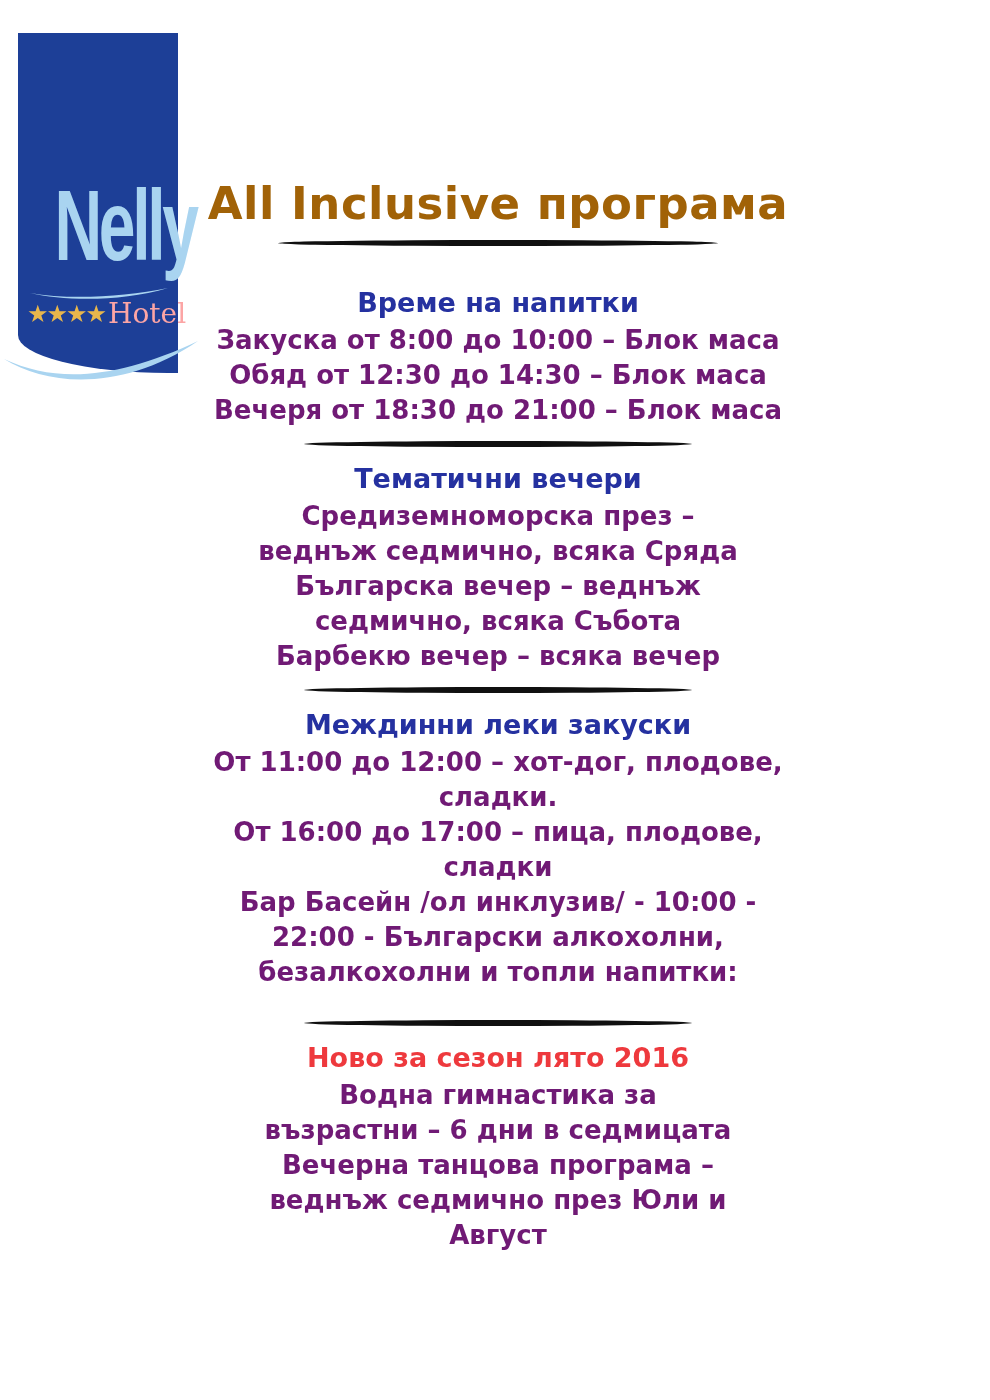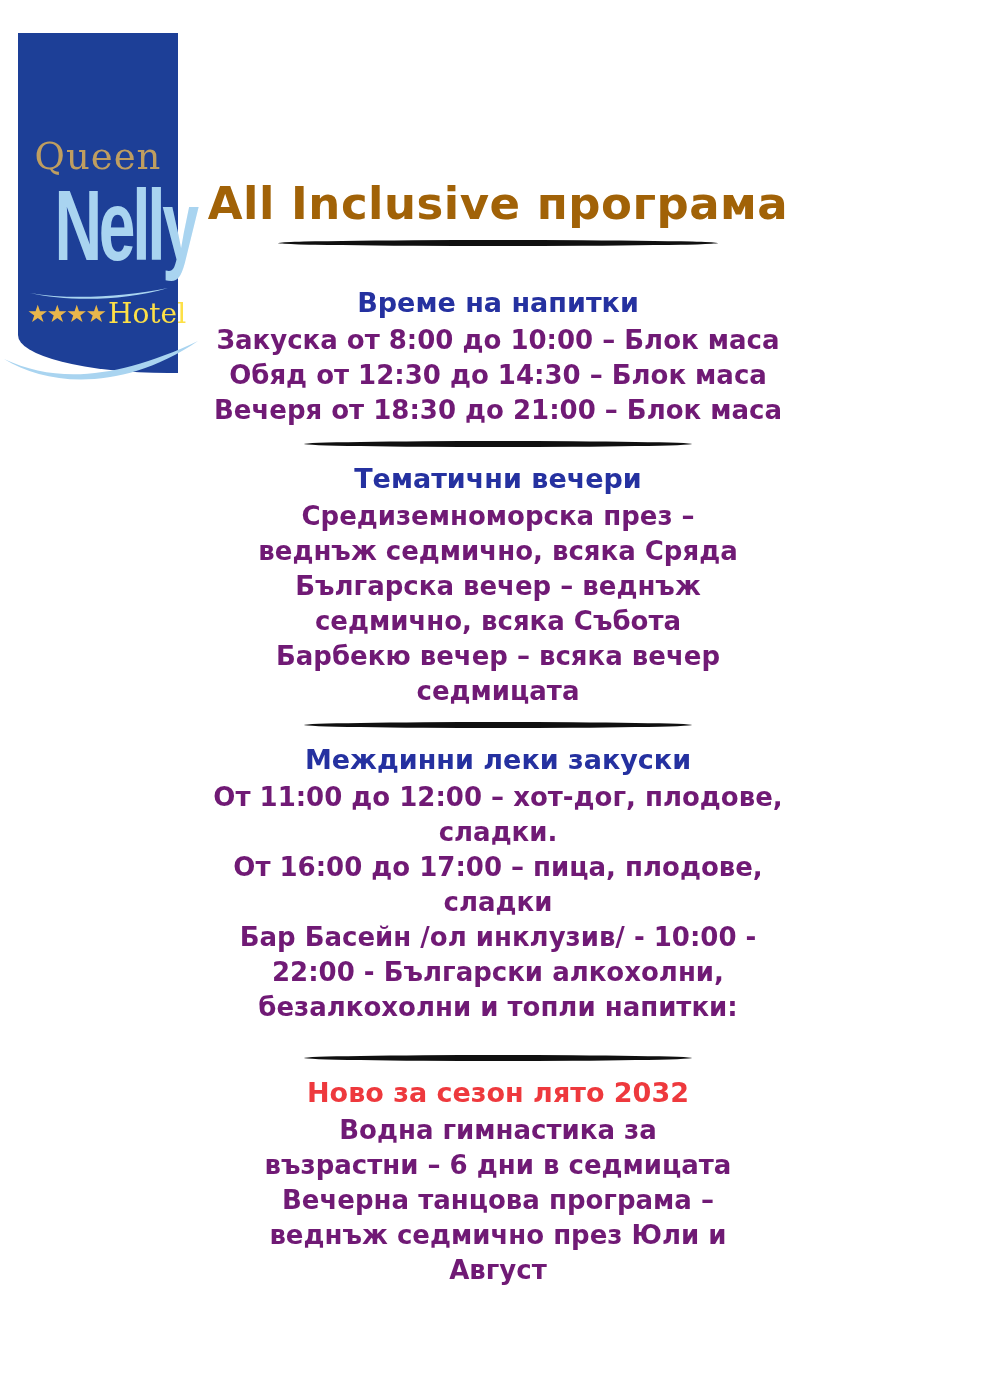--- a/index.html
+++ b/index.html
@@ -27,21 +27,21 @@
     transform: scaleX(0.66); transform-origin: center top;
     letter-spacing: -5px;
   }
   .logo-small-wave { position: absolute; top: 252px; left: 12px; width: 138px; height: 16px; }
   .logo-stars-row {
     position: absolute; top: 264px; left: 9px; width: 150px;
     white-space: nowrap; text-align: left;
   }
   .logo-stars { font-size: 24px; color: #e8b64c; letter-spacing: -2px; vertical-align: middle; }
   .logo-hotel {
-    font-family: "DejaVu Serif", serif; font-size: 28px; color: #fde047;
+    font-family: "DejaVu Serif", serif; font-size: 28px; color: #fca5a5;
     vertical-align: middle; margin-left: 3px;
   }
   .logo-big-wave { position: absolute; left: -14px; top: 300px; width: 196px; height: 62px; }
 
   
   .content {
     position: absolute; left: 203px; top: 178px; width: 590px;
     text-align: center; color: #1b1b1b;
   }
   .page-title {
@@ -60,21 +60,20 @@
     font-size: 27px; font-weight: bold; color: #2531a0; line-height: 34px;
     margin-bottom: 3px;
   }
   .section-heading.red { color: #ee393d; }
   .body-line { font-size: 26px; font-weight: bold; line-height: 35px; color: #701a75; }
 </style>
 </head>
 <body>
 
 <div class="logo">
-  <div class="logo-queen">Queen</div>
   <div class="logo-nelly-wrap">
     <span class="logo-nelly">Nelly</span>
   </div>
   <svg class="logo-small-wave" viewBox="0 0 140 16" preserveAspectRatio="none">
     <path d="M0,8 C40,15 95,12 140,3 C92,17 35,16 0,8 Z" fill="#a9d4f0"></path>
   </svg>
   <div class="logo-stars-row">
     <span class="logo-stars">★★★★</span><span class="logo-hotel">Hotel</span>
   </div>
   <svg class="logo-big-wave" viewBox="0 0 196 62" preserveAspectRatio="none">
@@ -96,38 +95,37 @@
   </div>
   <div class="rule section-rule"></div>
 
   <div>
     <div class="section-heading">Тематични вечери</div>
     <div class="body-line">Средиземноморска през –</div>
     <div class="body-line">веднъж седмично, всяка Сряда</div>
     <div class="body-line">Българска вечер – веднъж</div>
     <div class="body-line">седмично, всяка Събота</div>
     <div class="body-line">Барбекю вечер – всяка вечер</div>
-    <div class="body-line">седмицата</div>
   </div>
   <div class="rule section-rule"></div>
 
   <div>
     <div class="section-heading">Междинни леки закуски</div>
     <div class="body-line">От 11:00 до 12:00 – хот-дог, плодове,</div>
     <div class="body-line">сладки.</div>
     <div class="body-line">От 16:00 до 17:00 – пица, плодове,</div>
     <div class="body-line">сладки</div>
     <div class="body-line">Бар Басейн /ол инклузив/ - 10:00 -</div>
     <div class="body-line">22:00 - Български алкохолни,</div>
     <div class="body-line">безалкохолни и топли напитки:</div>
   </div>
   <div class="rule section-rule gap-large"></div>
 
   <div>
-    <div class="section-heading red">Ново за сезон лято 2032</div>
+    <div class="section-heading red">Ново за сезон лято 2016</div>
     <div class="body-line">Водна гимнастика за</div>
     <div class="body-line">възрастни – 6 дни в седмицата</div>
     <div class="body-line">Вечерна танцова програма –</div>
     <div class="body-line">веднъж седмично през Юли и</div>
     <div class="body-line">Август</div>
   </div>
 
 </div>
 
 </body></html>

